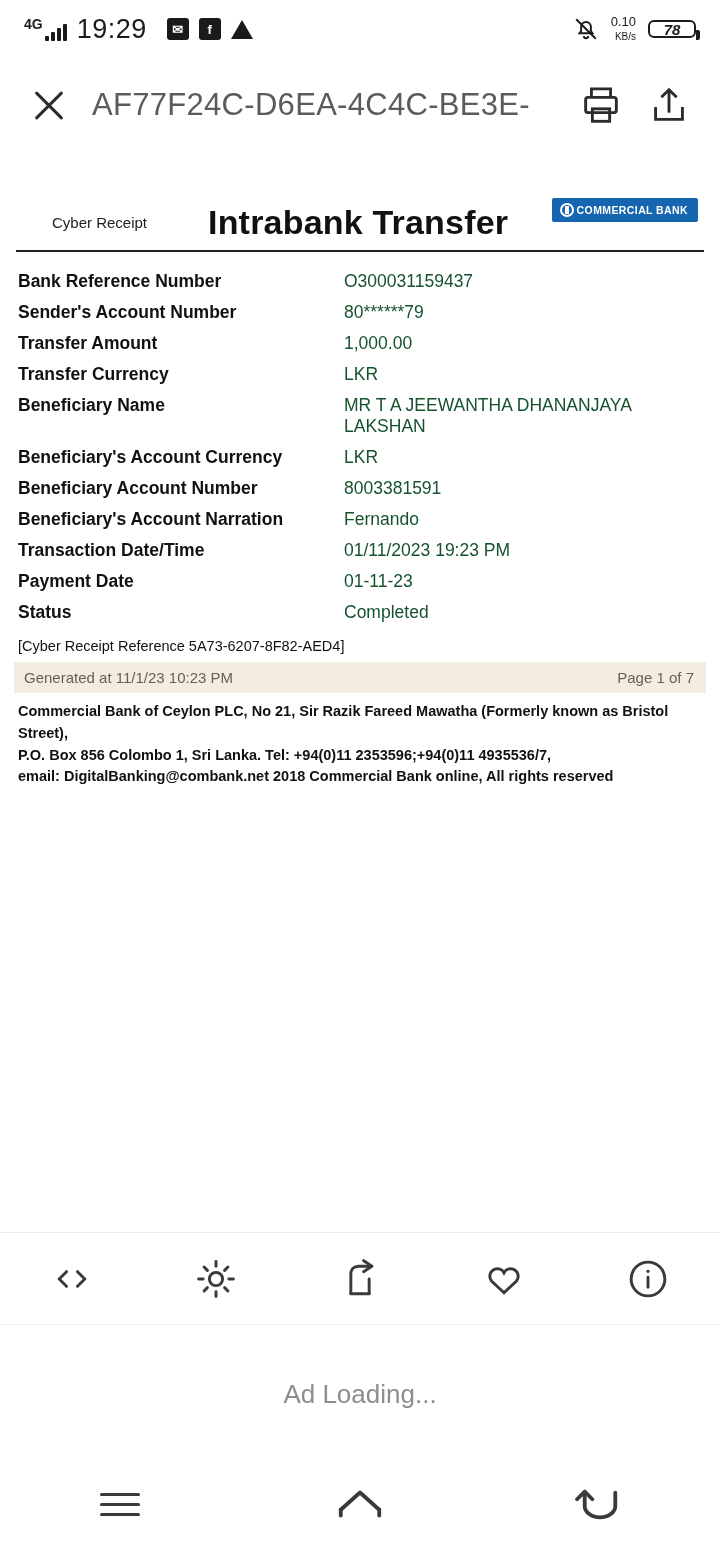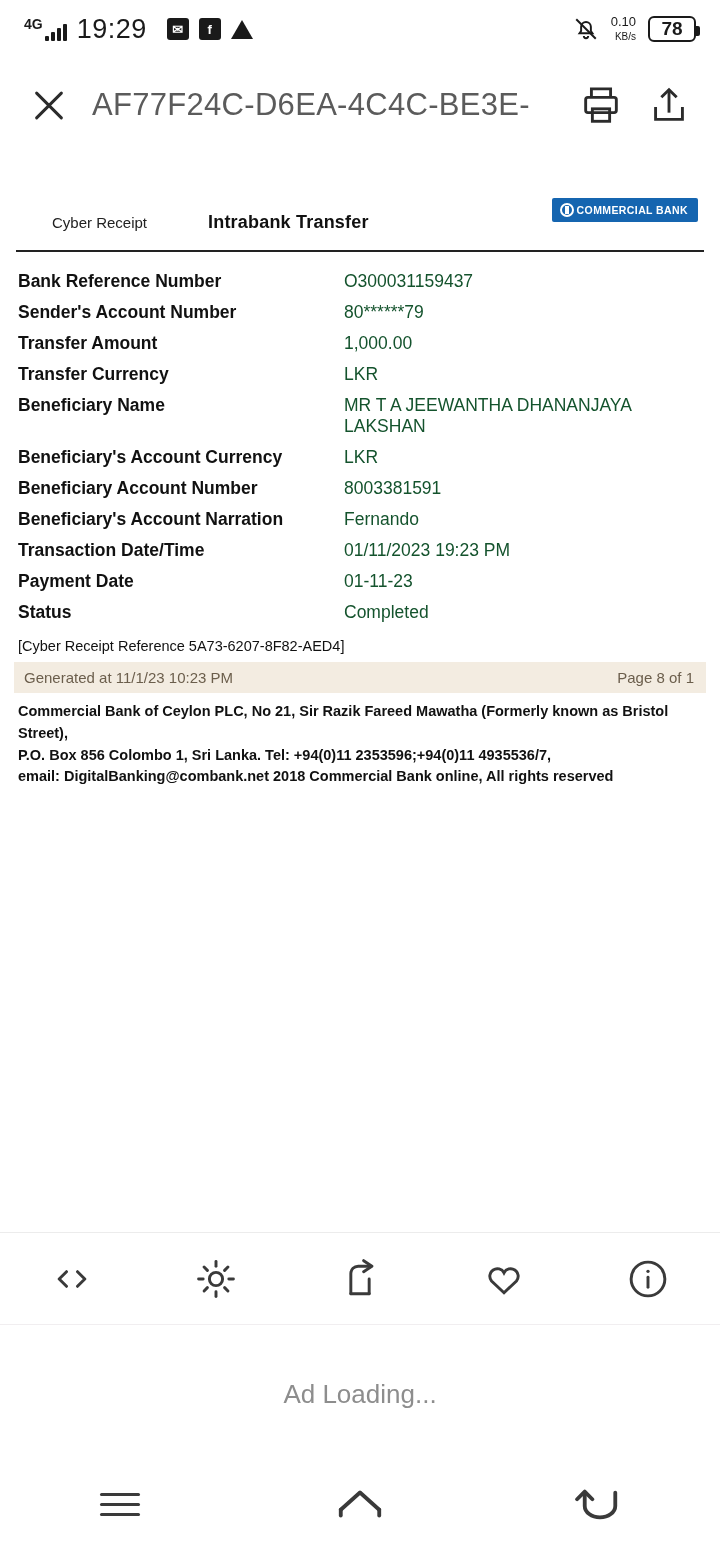--- a/index.html
+++ b/index.html
@@ -38,23 +38,23 @@
   .tri-icon {
     width: 0; height: 0; border-left: 11px solid transparent;
     border-right: 11px solid transparent; border-bottom: 19px solid #1a1a1a;
     position: relative;
   }
   .sb-right { margin-left: auto; display: flex; align-items: center; gap: 12px; }
   .mute-icon { width: 26px; height: 26px; position: relative; }
   .speed { font-size: 13px; line-height: 1.05; text-align: right; }
   .speed .kb { font-size: 10px; }
   .batt {
-    width: 48px; height: 26px; border: 2px solid #1a1a1a; border-radius: 6px;
+    width: 48px; height: 18px; border: 2px solid #1a1a1a; border-radius: 6px;
     display: flex; align-items: center; justify-content: center;
-    font-size: 19px; font-weight: 600; position: relative;
+    font-size: 15px; font-weight: 600; position: relative; font-style: italic;
   }
   .batt::after {
     content: ""; position: absolute; right: -6px; top: 8px;
     width: 4px; height: 10px; background: #1a1a1a; border-radius: 0 2px 2px 0;
   }
 
   
   .appbar {
     height: 94px;
     display: flex; align-items: center;
@@ -93,21 +93,21 @@
     color: #000;
   }
   .rcpt-head {
     display: flex; align-items: center; padding: 8px 4px 4px 4px;
     position: relative; height: 56px;
   }
   .rcpt-tag {
     font-size: 15px; color: #222; width: 190px; padding-left: 34px;
   }
   .rcpt-title {
-    font-size: 18px; font-weight: 700; color: #111; letter-spacing: .2px; text-align: right;
+    font-size: 34px; font-weight: 700; color: #111; letter-spacing: .2px; text-align: right;
   }
   .bank-logo {
     position: absolute; right: 8px; top: 6px;
     background: #1565b0; color: #fff;
     font-size: 10.5px; font-weight: 700; letter-spacing: .4px;
     padding: 5px 10px 5px 8px; border-radius: 2px;
     display: flex; align-items: center; gap: 3px;
   }
   .logo-mark {
     width: 14px; height: 14px; border-radius: 50%;
@@ -286,21 +286,21 @@
           <td class="k">Status</td>
           <td class="v">Completed</td>
         </tr>
       </tbody>
     </table>
 
     <div class="ref-line">[Cyber Receipt Reference 5A73-6207-8F82-AED4]</div>
 
     <div class="gen-bar">
       <span>Generated at 11/1/23 10:23 PM</span>
-      <span>Page 8 of 1</span>
+      <span>Page 1 of 7</span>
     </div>
 
     <div class="footer-txt">
       <div>Commercial Bank of Ceylon PLC, No 21, Sir Razik Fareed Mawatha (Formerly known as Bristol Street),</div>
       <div>P.O. Box 856 Colombo 1, Sri Lanka. Tel: +94(0)11 2353596;+94(0)11 4935536/7,</div>
       <div>email: DigitalBanking@combank.net 2018 Commercial Bank online, All rights reserved</div>
     </div>
 
   </div>
 </div>

